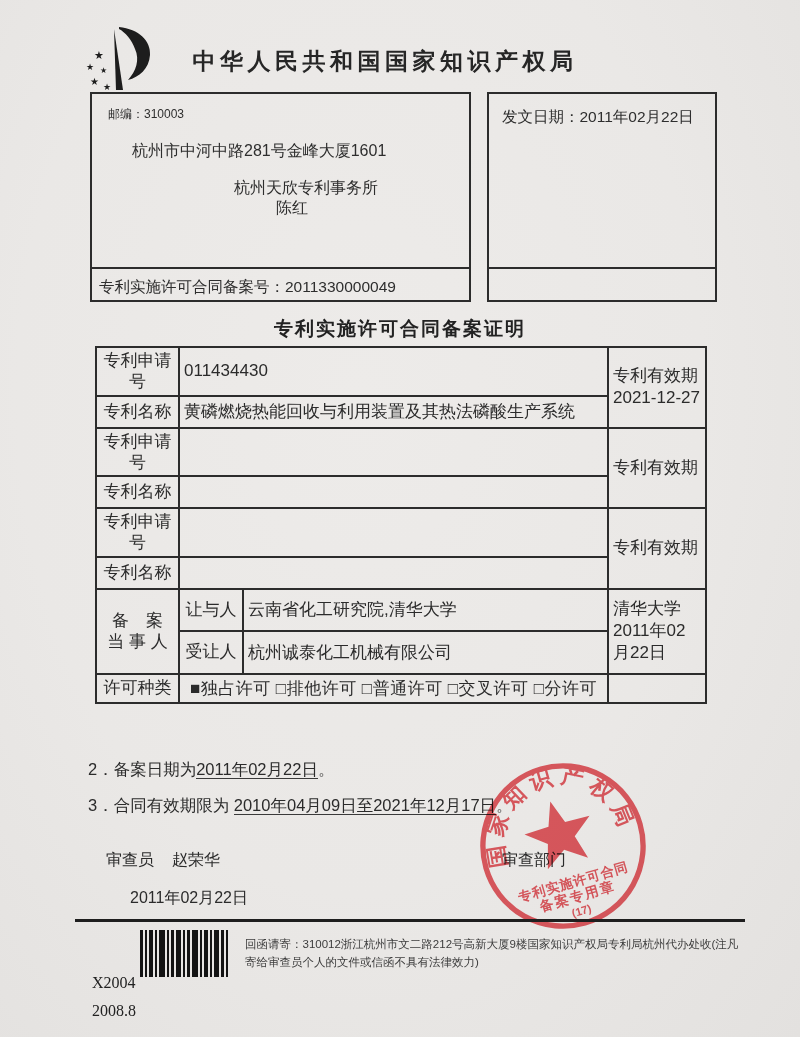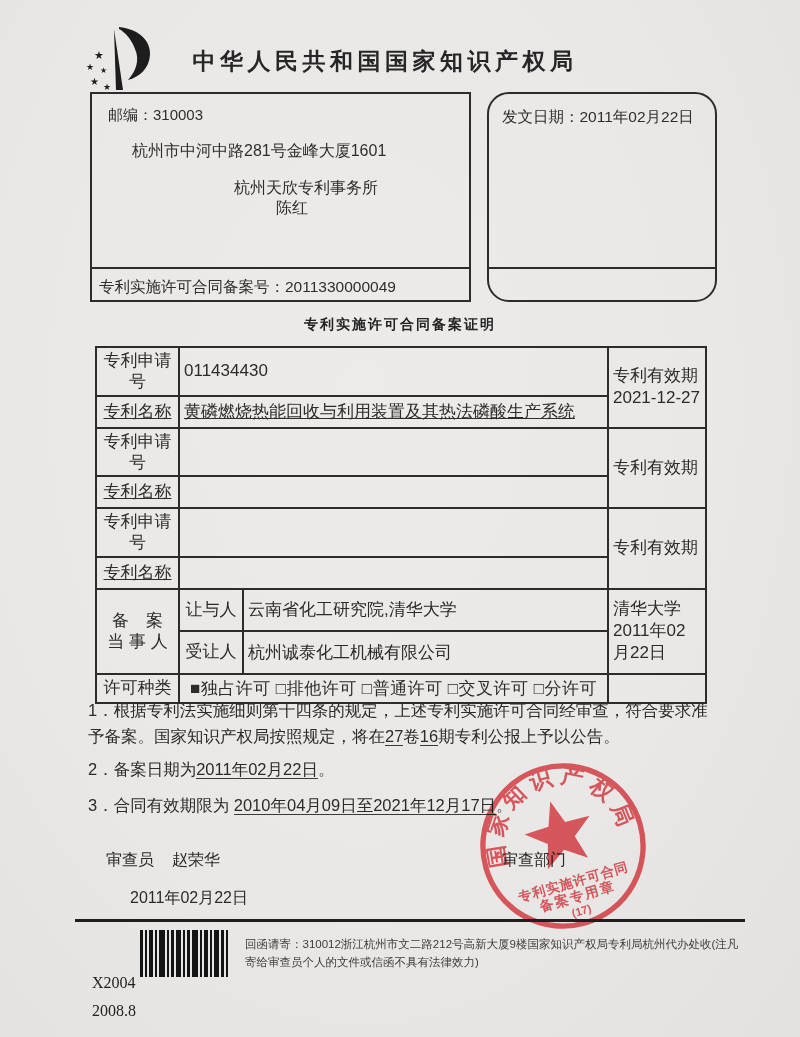--- a/index.html
+++ b/index.html
@@ -17,48 +17,48 @@
   }
   
   .logo{position:absolute;left:84px;top:26px;width:88px;height:72px;}
   .office-title{
     position:absolute;left:0;top:46px;width:770px;text-align:center;
     font-size:23px;font-weight:600;letter-spacing:4.5px;color:#262626;
   }
   
   .box{position:absolute;border:2.5px solid #2c2c2c;background:transparent;}
   .notice-box{left:90px;top:92px;width:377px;height:206px;}
-  .date-box{left:487px;top:92px;width:226px;height:206px;border-radius:22px;}
+  .date-box{left:487px;top:92px;width:226px;height:206px;}
   .box .divider{position:absolute;left:-1px;right:-1px;top:173px;border-top:2.5px solid #2c2c2c;}
-  .postcode{position:absolute;left:16px;top:12px;font-size:15px;}
+  .postcode{position:absolute;left:16px;top:12px;font-size:12px;}
   .address{position:absolute;left:40px;top:47px;font-size:16px;}
   .agency{position:absolute;left:142px;top:84px;font-size:16px;}
   .recipient{position:absolute;left:184px;top:104px;font-size:16px;}
   .contract-no{position:absolute;left:7px;top:183px;font-size:15.5px;}
   .issue-date{position:absolute;left:13px;top:13px;font-size:15.5px;}
   
   .cert-title{
     position:absolute;left:0;top:316px;width:800px;text-align:center;
-    font-size:14px;font-weight:700;letter-spacing:2px;color:#222;
+    font-size:19px;font-weight:700;letter-spacing:2px;color:#222;
   }
   
   table.cert-table{
     position:absolute;left:95px;top:346px;width:610px;
     border-collapse:collapse;table-layout:fixed;
   }
   table.cert-table td{
     border:2.4px solid #2c2c2c;font-size:17px;color:#2b2b2b;
     vertical-align:middle;padding:2px 4px;overflow:hidden;
   }
   td.lab{text-align:center;line-height:1.25;padding:2px 6px;}
   td.val{padding-left:10px;}
   td.side{vertical-align:top;padding:4px 5px;font-size:16px;line-height:1.3;}
   td.opts{text-align:center;font-size:15.5px;letter-spacing:0.5px;}
   .pre{white-space:pre-line;margin-top:12px;}
-  tr.h44{height:44px;} tr.h32{height:32px;text-decoration:underline;} tr.h43{height:43px;}
+  tr.h44{height:44px;} tr.h32{height:32px;} tr.h43{height:43px;}
   tr.h42{height:42px;} tr.h35{height:20px;}
   
   .para{position:absolute;left:88px;width:632px;font-size:16.5px;line-height:1.55;color:#2b2b2b;}
   .p1{top:698px;}
   .p2{top:757px;}
   .p3{top:793px;}
   .u{border-bottom:1.5px solid #3a3a3a;}
   
   .signoff span{position:absolute;font-size:16px;color:#2b2b2b;}
   .examiner-label{left:106px;top:850px;}
@@ -161,21 +161,20 @@
       <td class="val">杭州诚泰化工机械有限公司</td>
     </tr>
     <tr class="h35">
       <td class="lab">许可种类</td>
       <td class="opts" colspan="2">■独占许可 □排他许可 □普通许可 □交叉许可 □分许可</td>
       <td class="side"></td>
     </tr>
   </tbody>
     </table>
 
-  <div class="para p1"><span>1．根据专利法实施细则第十四条的规定，上述专利实施许可合同经审查，符合要求准予备案。国家知识产权局按照规定，将在</span><span class="u">27</span><span>卷</span><span class="u">16</span><span>期专利公报上予以公告。</span></div>
 
   <div class="para p2"><span>2．备案日期为</span><span class="u">2011年02月22日</span><span>。</span></div>
 
   <div class="para p3"><span>3．合同有效期限为 </span><span class="u">2010年04月09日至2021年12月17日</span><span>。</span></div>
 
   <div class="signoff">
     <span class="examiner-label">审查员</span>
     <span class="examiner-name">赵荣华</span>
     <span class="dept-label">审查部门</span>
     <span class="signoff-date">2011年02月22日</span>

